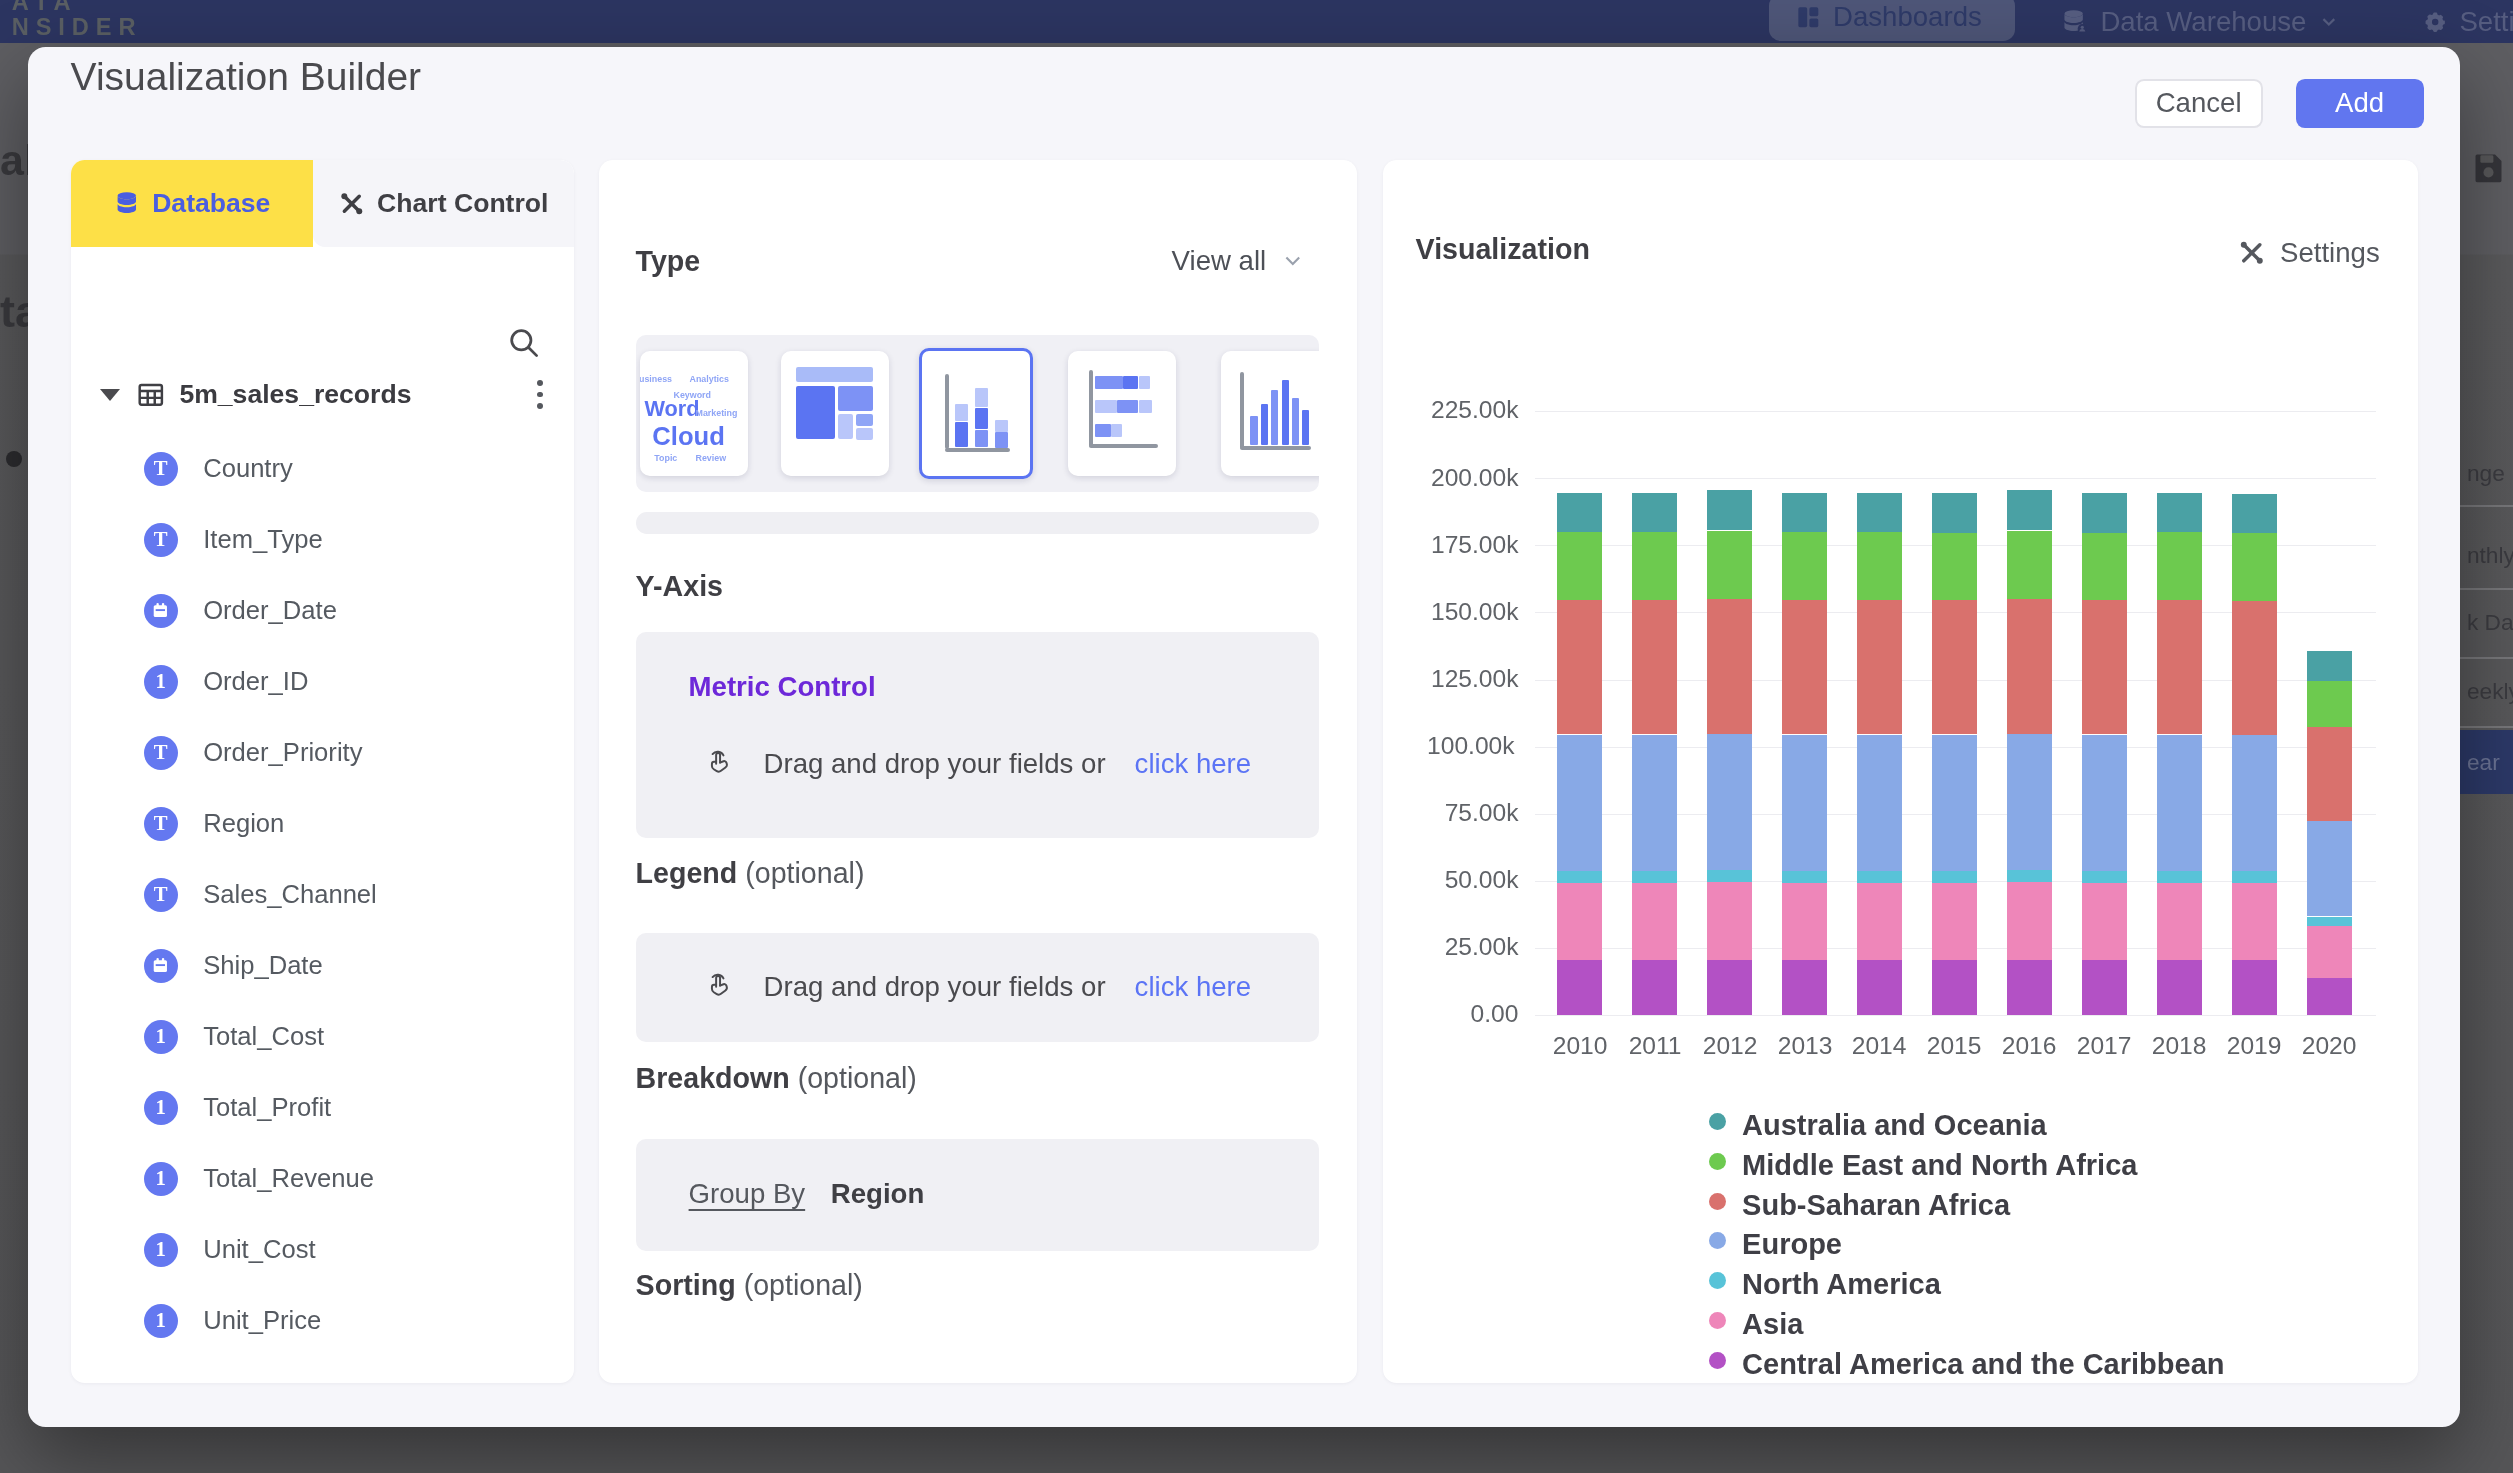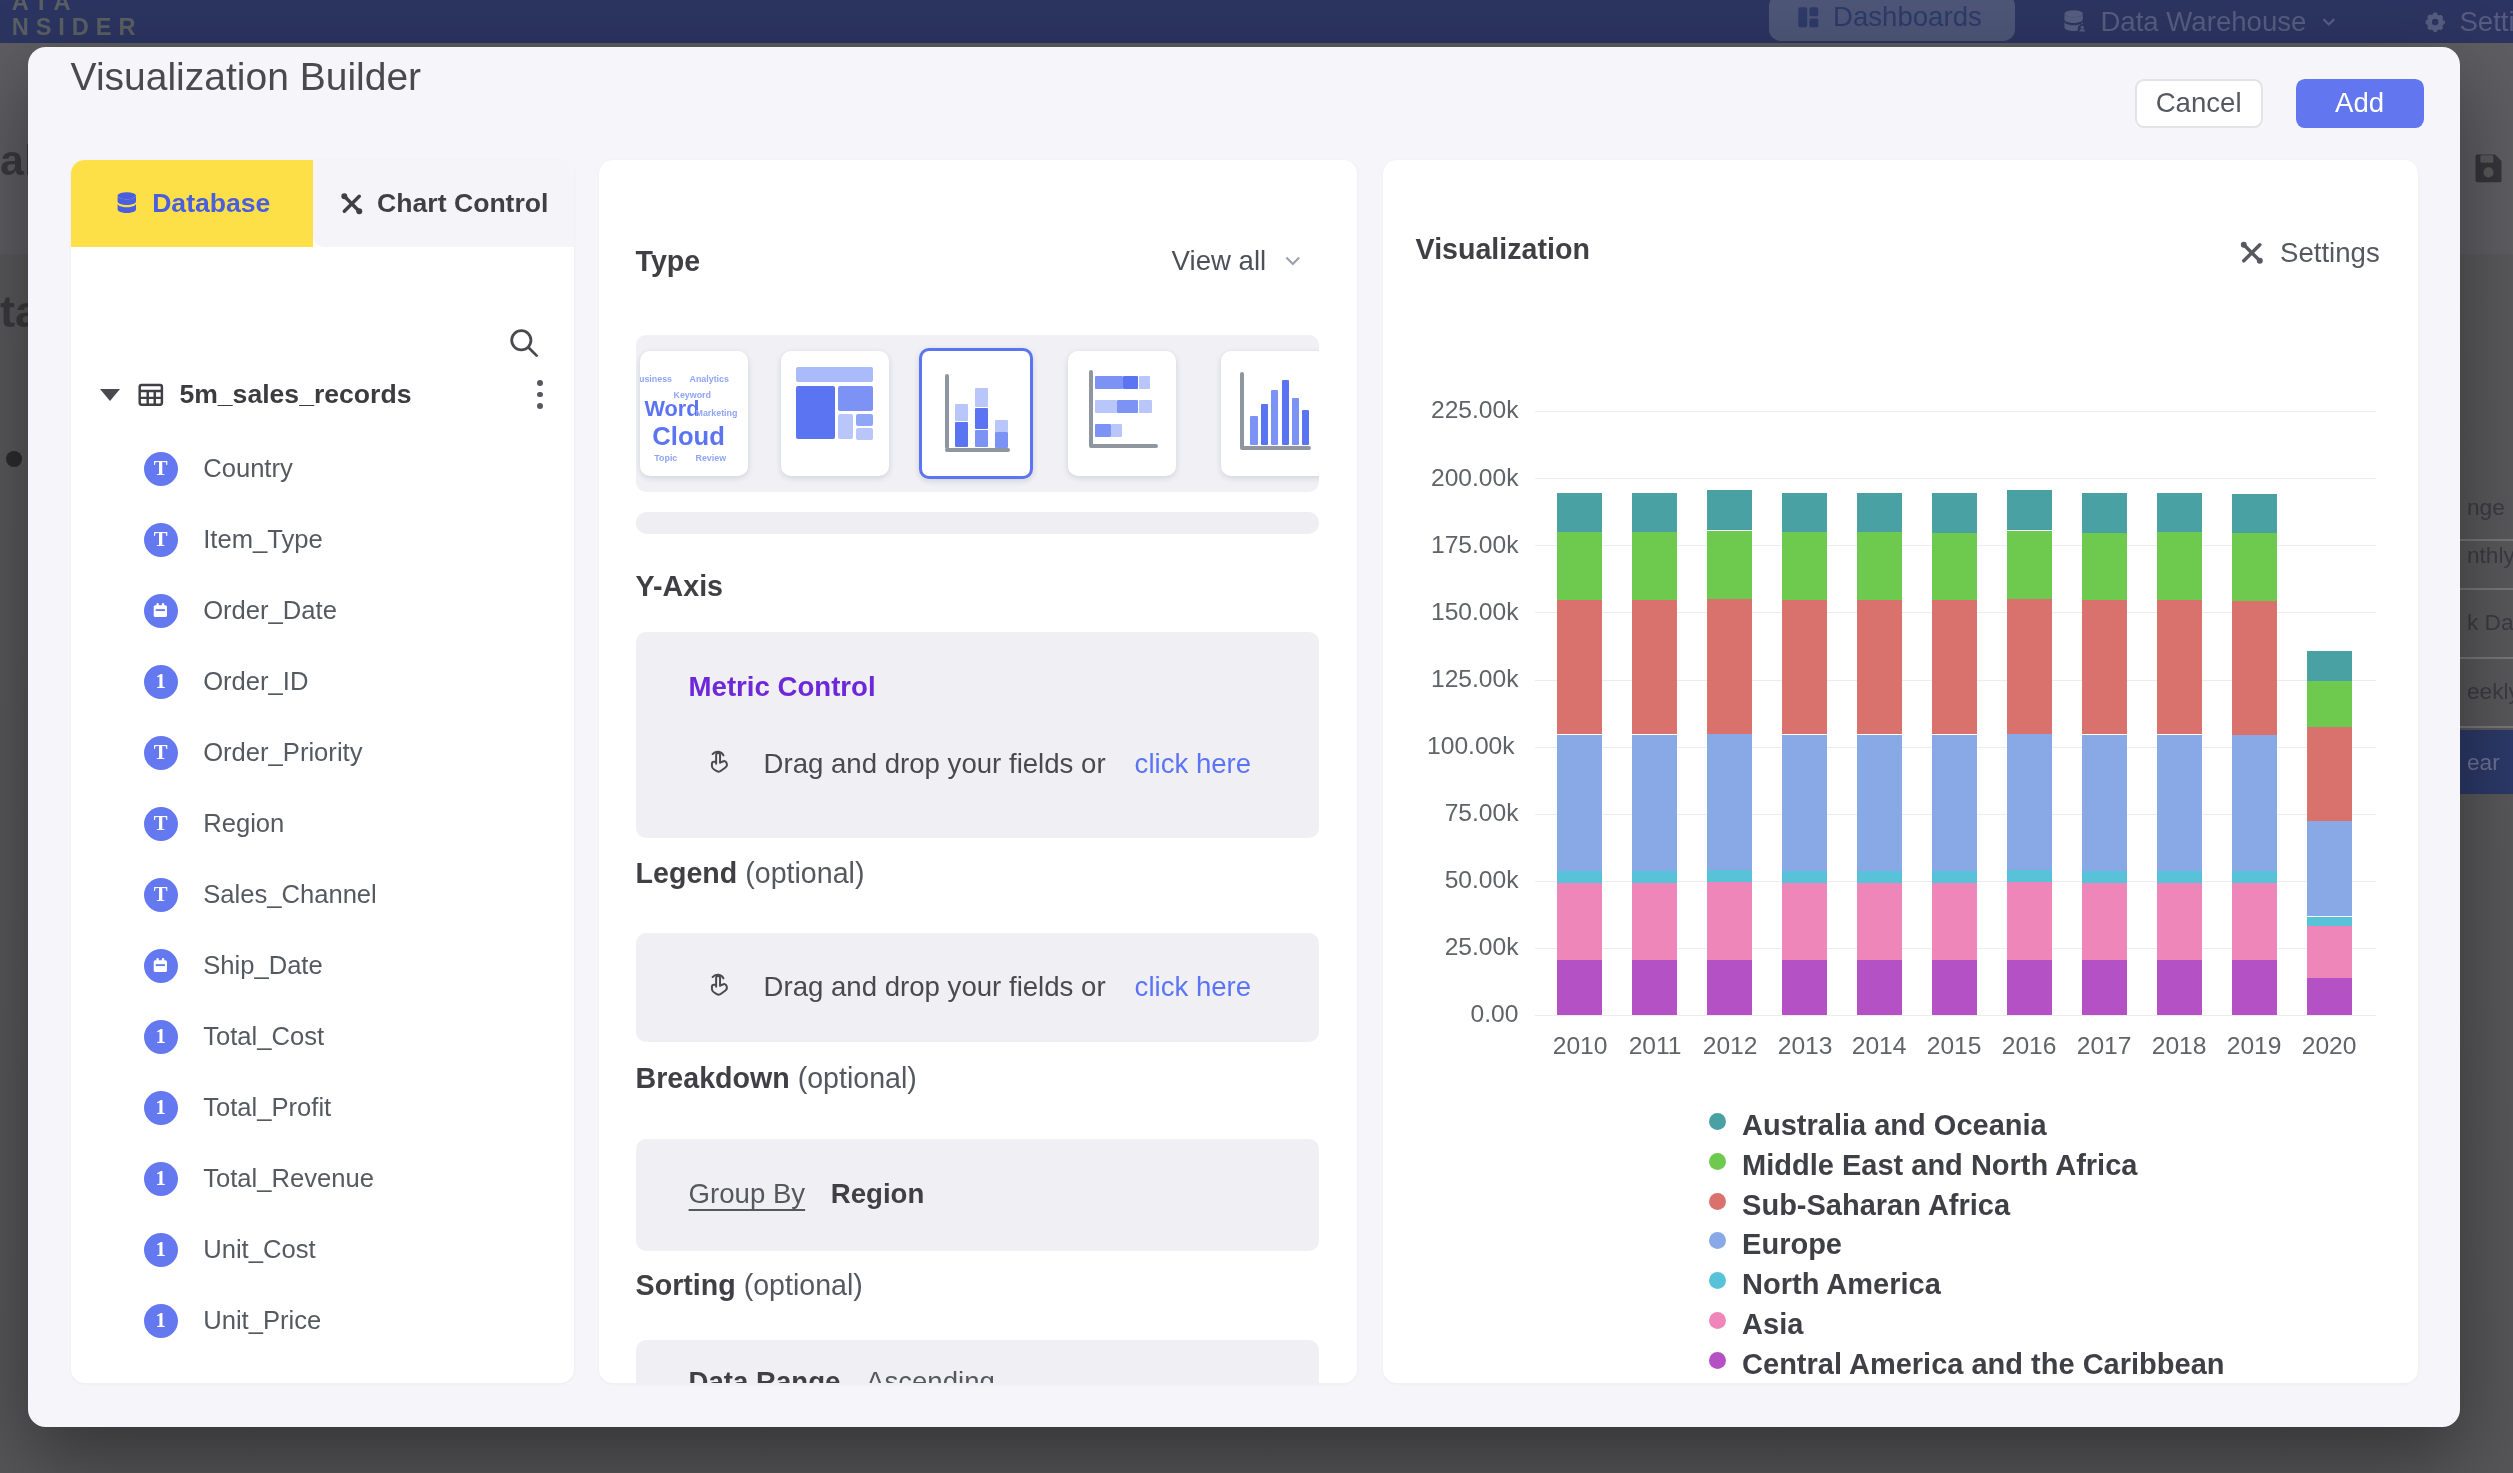--- a/index.html
+++ b/index.html
@@ -128,21 +128,21 @@
   <div class="abs" style="left:5.9px;top:451px;width:15.8px;height:15.8px;border-radius:50%;background:#2c2c2f;"></div>
 
   <div class="abs" style="left:2468px;top:148px;">
     <svg width="41" height="39" viewBox="0 0 24 24">
         <path fill="#35353a" d="M4 4h12l4 4v12a1 1 0 0 1-1 1H5a1 1 0 0 1-1-1V5a1 1 0 0 1 1-1z"></path>
         <rect x="7" y="4.5" width="8" height="4.6" rx="0.8" fill="#58585a"></rect>
         <circle cx="12" cy="15" r="3.1" fill="#58585a"></circle>
       </svg>
   </div>
   <div id="bg-right-list">
-      <div class="bg-row" style="top: 476px; height: 63px;">
+      <div class="bg-row" style="top: 442px; height: 63px;">
         <span>nge</span>
       </div>
       <div class="bg-row" style="top: 522px; height: 66px;">
         <span>nthly</span>
       </div>
       <div class="bg-row" style="top: 588px; height: 69px;">
         <span>k Date</span>
       </div>
       <div class="bg-row" style="top: 657px; height: 69px;">
         <span>eekly</span>
@@ -399,26 +399,20 @@
 
       <div class="sec-head" style="top:902px;"><span>Breakdown</span> <span class="opt">(optional)</span></div>
       <div class="panel" style="top:979px;height:112px;">
         <div class="groupby" style="top:39px;">
           <span class="gb-link">Group By</span>
           <span class="gb-val">Region</span>
         </div>
       </div>
 
       <div class="sec-head" style="top:1109px;"><span>Sorting</span> <span class="opt">(optional)</span></div>
-      <div class="panel" style="top:1180px;height:43px;overflow:hidden;border-radius:9.9px 9.9px 0 0;">
-        <div class="groupby" style="top:25.6px;">
-          <span class="gb-val">Data Range</span>
-          <span style="color:#55585e;">Ascending</span>
-        </div>
-      </div>
     </div>
 
     <div class="card" id="card-right">
       <div class="sec-head" style="left:33px;top:73px;">Visualization</div>
       <div class="settings">
         <span>
           <svg width="29.6" height="29.6" viewBox="0 0 24 24">
               <g stroke="#55585e" stroke-width="2.8" stroke-linecap="round">
                 <path d="M5.5 5.5l13 13"></path>
                 <path d="M18.5 5.5l-13 13"></path>

